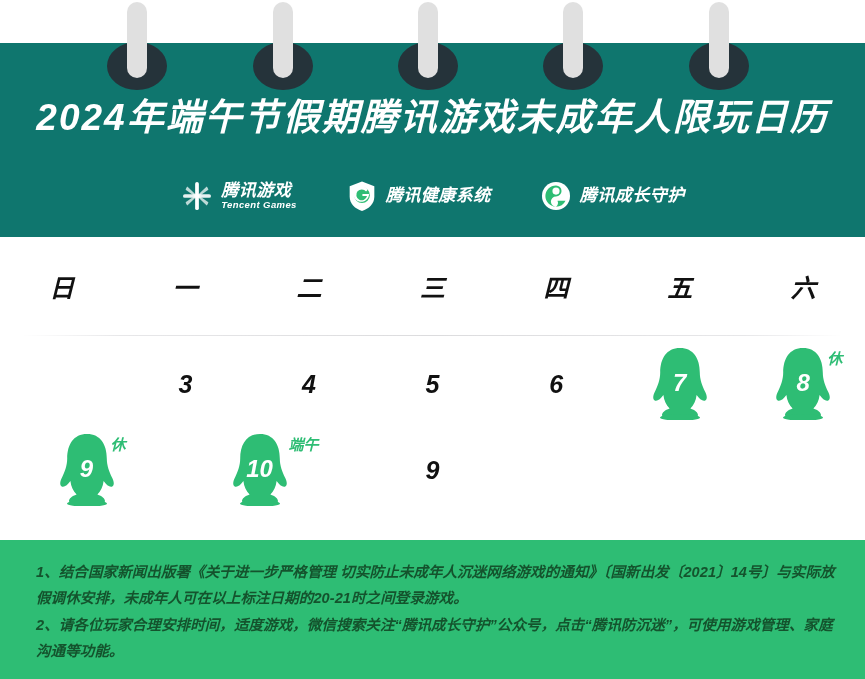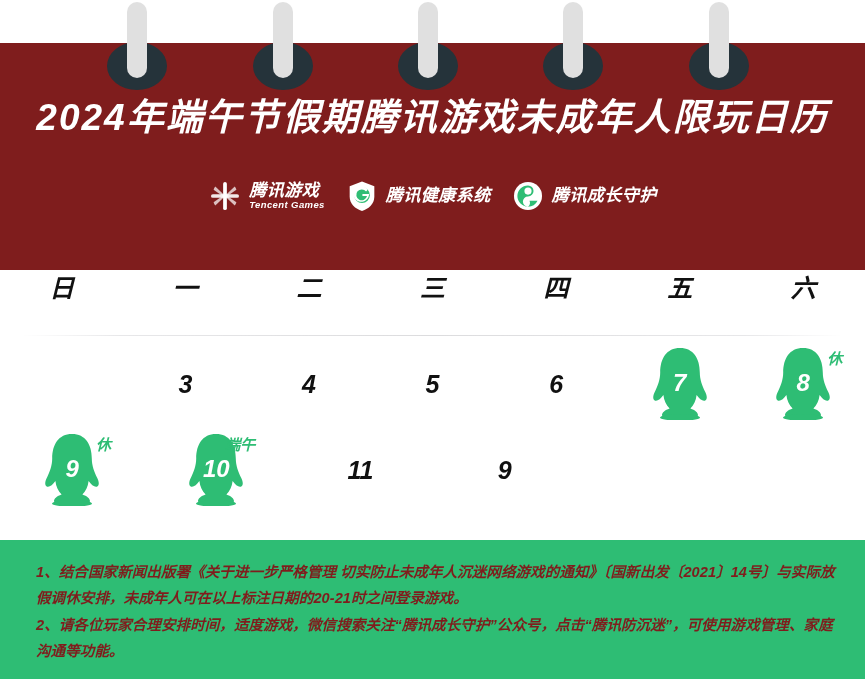--- a/index.html
+++ b/index.html
@@ -55,22 +55,22 @@
     border-radius: 11px;
     background: #e0e0e0;
   }
 
   
   .header {
     position: absolute;
     left: 0;
     top: 43px;
     width: 865px;
-    height: 227px;
-    background: #7f1d1d;
+    height: 194px;
+    background: #0f766e;
     z-index: 2;
   }
   .title {
     position: absolute;
     left: 0;
     top: 56px;
     width: 865px;
     text-align: center;
     color: #ffffff;
     font-size: 37px;
@@ -81,21 +81,21 @@
     white-space: nowrap;
   }
   .logo-row {
     position: absolute;
     left: 0;
     top: 136px;
     width: 865px;
     display: flex;
     justify-content: center;
     align-items: center;
-    gap: 20px;
+    gap: 48px;
   }
   .logo {
     display: flex;
     align-items: center;
     gap: 7px;
   }
   .logo-mark {
     width: 34px;
     height: 34px;
     flex: 0 0 34px;
@@ -219,37 +219,37 @@
     position: absolute;
     left: 58px;
     top: 3px;
     color: #2ebd74;
     font-size: 15px;
     font-weight: 700;
     font-style: italic;
     white-space: nowrap;
     line-height: 1;
   }
-  .day-tag.wide { left: 43px; }
+  .day-tag.wide { left: 63px; }
 
   
   .footer {
     position: absolute;
     left: 0;
     top: 540px;
     width: 865px;
     height: 139px;
     background: #2ebd74;
     z-index: 2;
   }
   .footer-inner {
     padding: 19px 30px 0 36px;
   }
   .footer-note {
-    color: #7f1d1d;
+    color: #14532d;
     font-size: 14.5px;
     font-weight: 700;
     font-style: italic;
     line-height: 1.82;
     letter-spacing: 0.1px;
   }
 </style>
 </head>
 <body>
 
@@ -364,23 +364,20 @@
           <div class="penguin-wrap">
             <svg class="penguin-svg" viewBox="0 0 54 72">
               <path d="M27 0 C13.5 0 7.2 10.6 7.2 24.6 C7.2 31.8 4.6 38.4 2.0 43.6 C0.2 47.2 -0.6 50.6 1.4 52.2 C3.6 54.0 7.4 51.4 10.4 47.0 C11.0 52.4 13.2 57.2 16.6 60.4 C12.0 62.0 9.0 64.4 9.0 67.0 C9.0 70.4 17.0 72.0 27 72.0 C37.0 72.0 45.0 70.4 45.0 67.0 C45.0 64.4 42.0 62.0 37.4 60.4 C40.8 57.2 43.0 52.4 43.6 47.0 C46.6 51.4 50.4 54.0 52.6 52.2 C54.6 50.6 53.8 47.2 52.0 43.6 C49.4 38.4 46.8 31.8 46.8 24.6 C46.8 10.6 40.5 0 27 0 Z" fill="#2ebd74"></path>
               <ellipse cx="27" cy="69.5" rx="20" ry="3.2" fill="#2ebd74"></ellipse>
             </svg>
             <div class="penguin-num">10</div>
             <div class="day-tag wide" style="color: rgb(46, 189, 116);">端午</div>
           </div>
         </div>
         <div class="day-cell">
-          <span class="day-plain">11</span>
-        </div>
-        <div class="day-cell">
           <span class="day-plain">9</span>
         </div>
         <div class="day-cell"></div>
         <div class="day-cell"></div>
       </div>
   </div>
 
   <div class="footer">
     <div class="footer-inner">
       <div class="footer-note">1、结合国家新闻出版署《关于进一步严格管理 切实防止未成年人沉迷网络游戏的通知》〔国新出发〔2021〕14号〕与实际放假调休安排，未成年人可在以上标注日期的20-21时之间登录游戏。</div>

